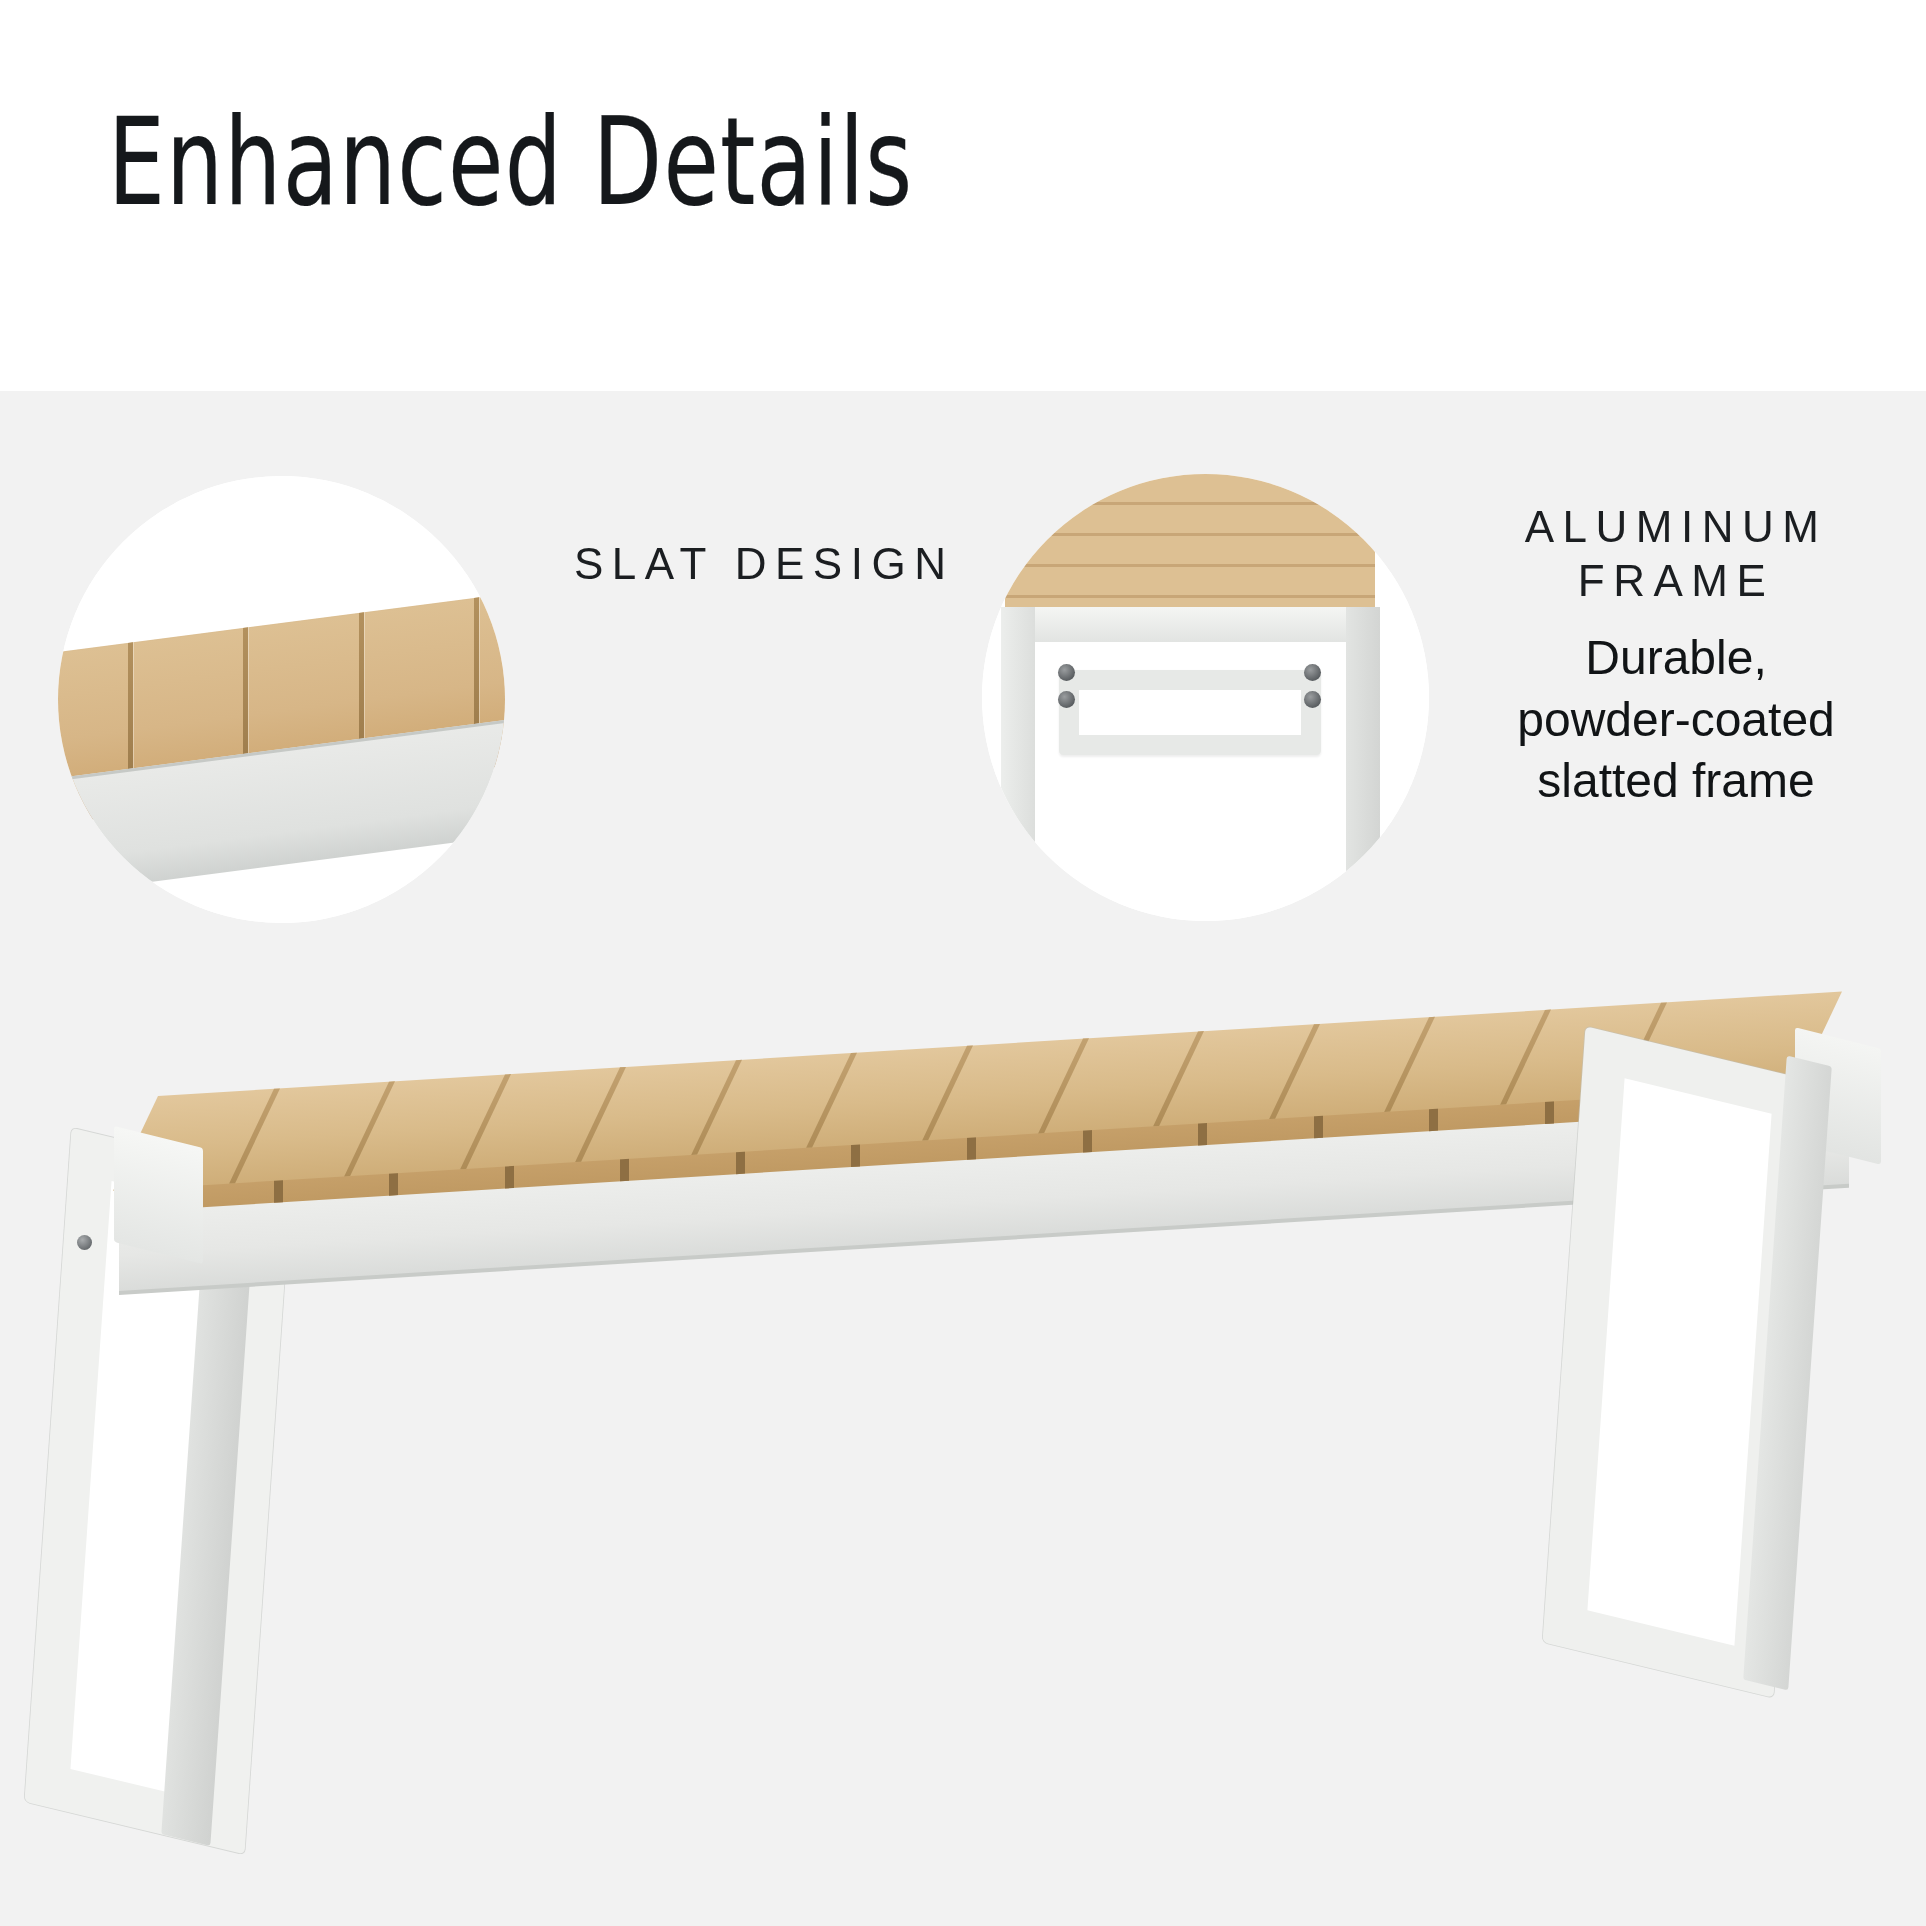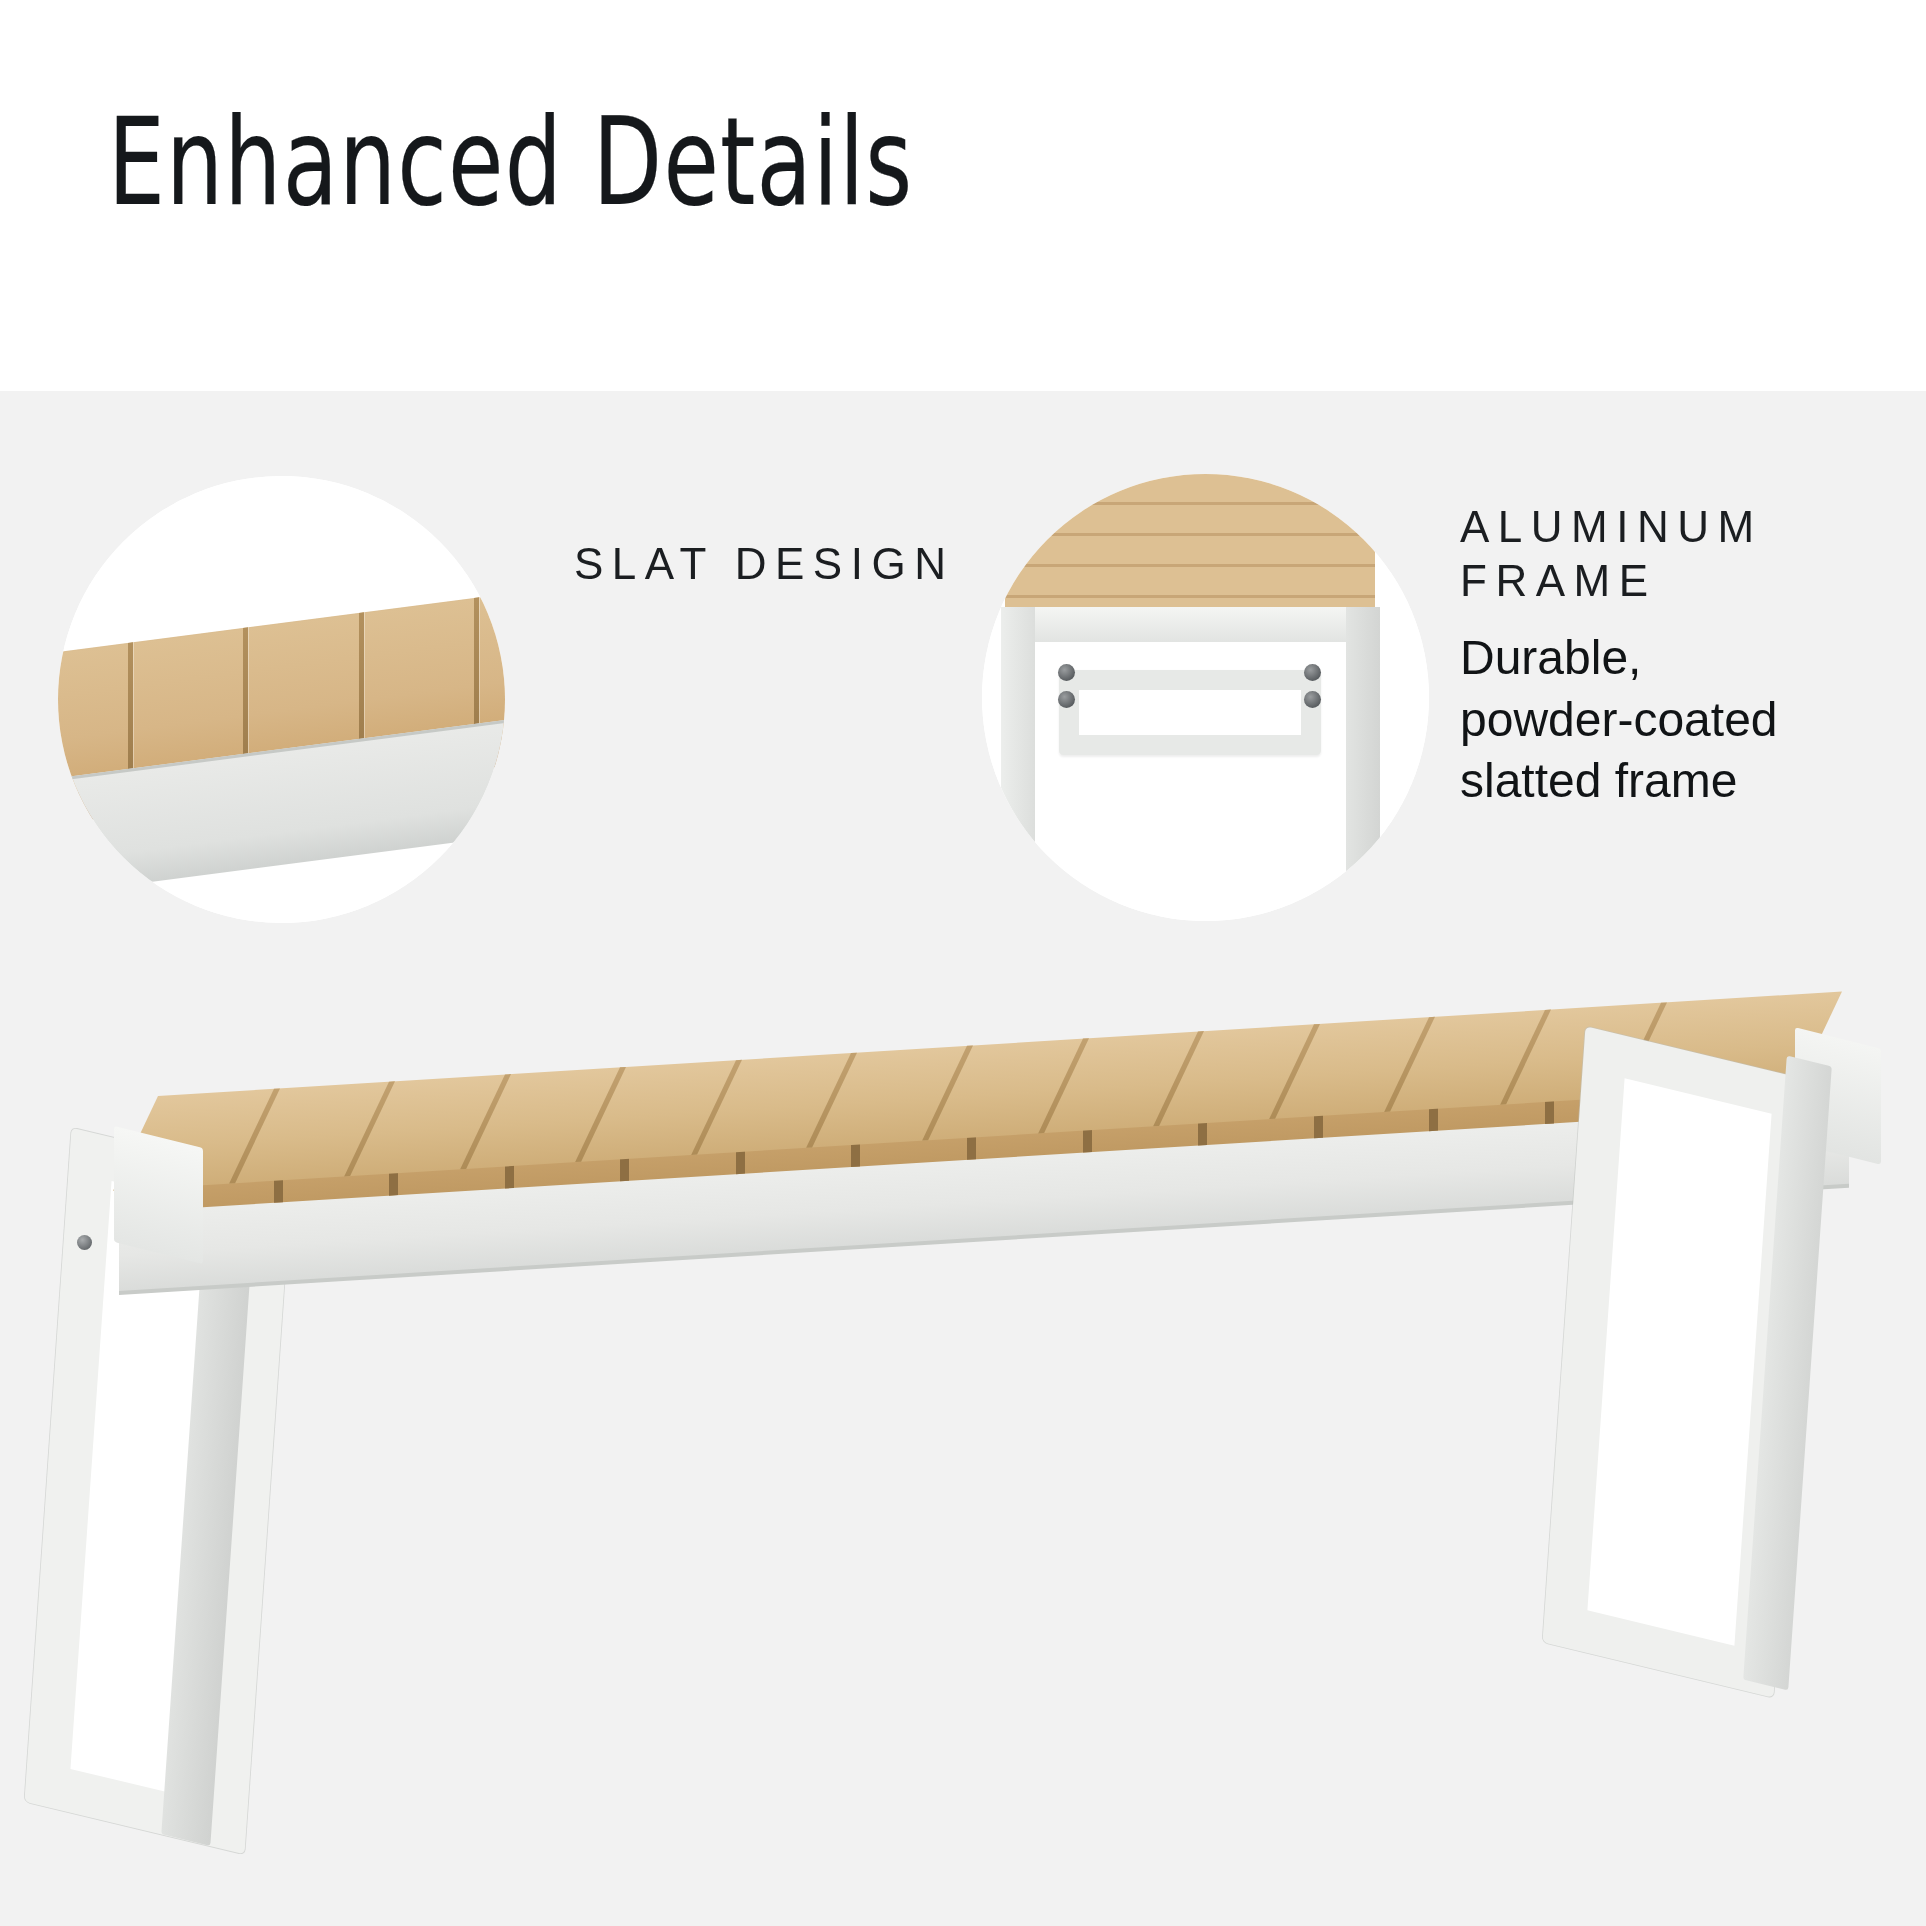--- a/index.html
+++ b/index.html
@@ -63,21 +63,21 @@
     white-space:pre-line;
     margin-top:20px;
   }
 
   
   #feature-slat .feature-circle{left:58px;top:85px;width:447px;height:447px;}
   #feature-slat .feature-text{left:574px;top:146px;width:401px;}
 
   
   #feature-frame .feature-circle{left:982px;top:83px;width:447px;height:447px;}
-  #feature-frame .feature-text{left:1460px;top:109px;width:432px;}
+  #feature-frame .feature-text{left:1460px;top:109px;width:432px;text-align:center;}
 
   
   .inset-slat{position:absolute;inset:0;background:#ffffff;}
   .inset-slat .deck{
     position:absolute;left:-46px;top:182px;width:555px;height:146px;
     background:linear-gradient(180deg,#ddc093 0%,#d7b687 60%,#cfa974 100%);
     transform:skewY(-7.4deg);
     transform-origin:left top;
     box-shadow:inset 0 -2.3px 3.1px rgba(120,86,45,.25);
   }

